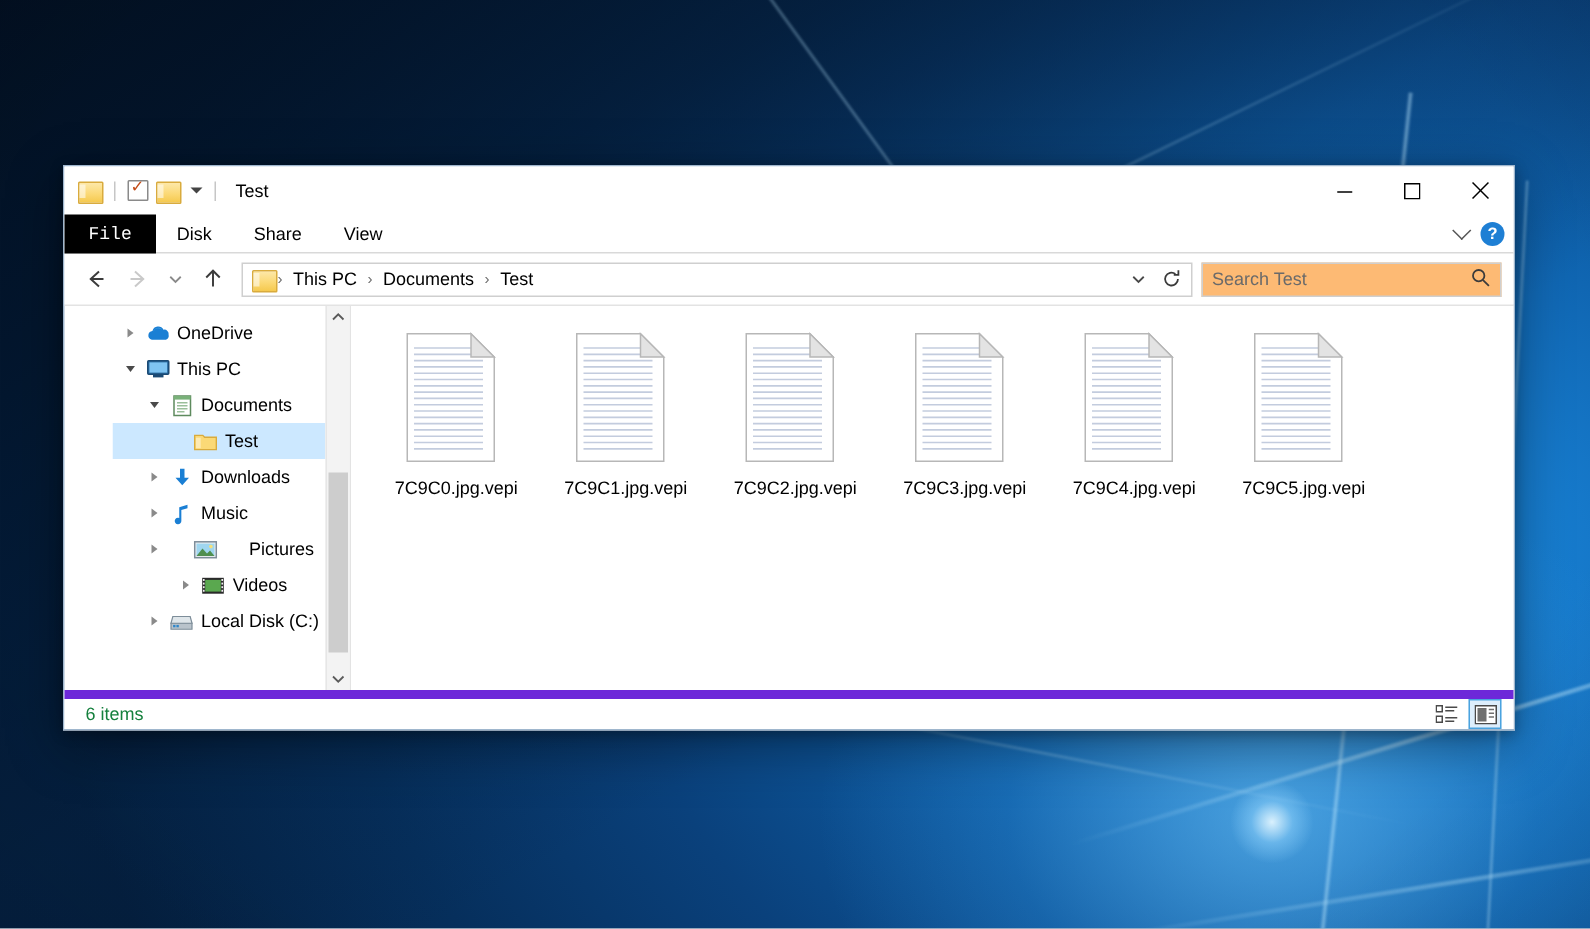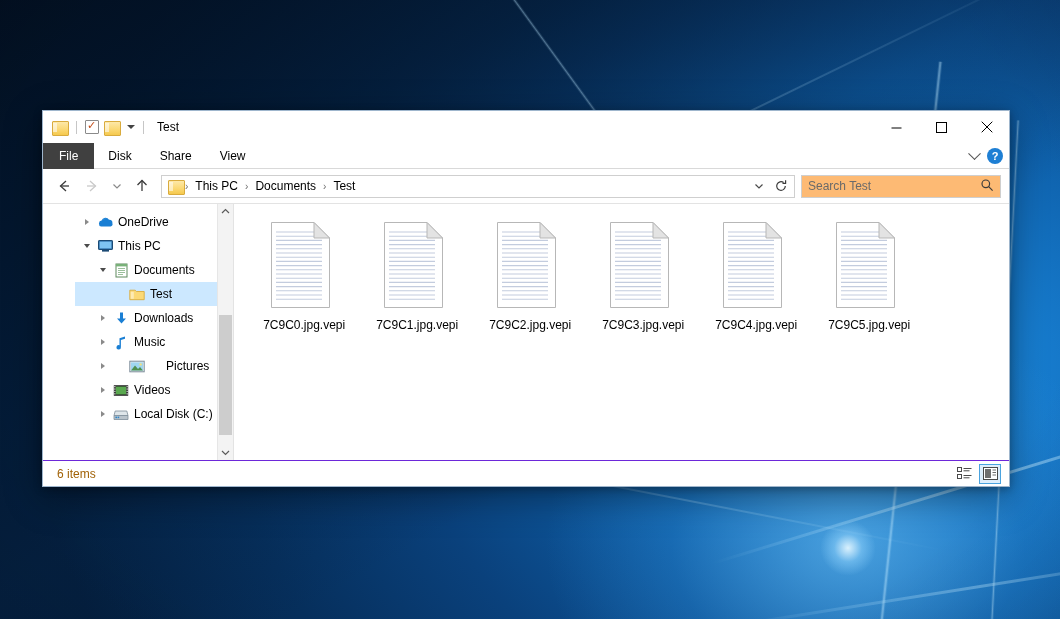--- a/index.html
+++ b/index.html
@@ -108,21 +108,21 @@
 
   
   .ribbon {
     height: 26px; flex: 0 0 26px; display: flex; align-items: stretch;
     border-bottom: 1px solid #d9d9d9; background: #fff; position: relative;
   }
   .tab {
     display: flex; align-items: center; padding: 0 14px; font-size: 12px; color: #000;
     height: 26px;
   }
-  .tab.file { background: #404040; color: #fff; padding: 12px 16px; }
+  .tab.file { background: #000000; color: #fff; padding: 12px 16px; font-family: Liberation Mono, monospace; }
   .ribbon-right { position: absolute; right: 6px; top: 0; height: 26px; display: flex; align-items: center; gap: 8px; }
   .chev-down { width: 9px; height: 9px; border-right: 1.4px solid #555; border-bottom: 1.4px solid #555; transform: rotate(45deg) translate(-2px,-2px); }
   .help-btn {
     width: 16px; height: 16px; border-radius: 50%; background: #1e7fd4;
     color: #fff; font-size: 11px; line-height: 16px; text-align: center; font-weight: bold;
   }
 
   
   .addrbar {
     flex: 0 0 34px; height: 34px; display: flex; align-items: center;
@@ -185,22 +185,22 @@
   .grid { display: flex; flex-wrap: wrap; gap: 0; }
   .file-item {
     width: 113px; padding-top: 4px;
     display: flex; flex-direction: column; align-items: center;
   }
   .file-icon { width: 74px; height: 90px; position: relative; }
   .file-name { margin-top: 8px; font-size: 12px; color: #000; text-align: center; white-space: nowrap; }
 
   
   .statusbar {
-    flex: 0 0 26px; height: 26px; border-top: 1px solid #6d28d9; background: #fff;
-    display: flex; align-items: center; padding: 0 8px; font-size: 12px; color: #a16207;
+    flex: 0 0 26px; height: 26px; border-top: 6px solid #6d28d9; background: #fff;
+    display: flex; align-items: center; padding: 0 8px; font-size: 12px; color: #15803d;
   }
   .status-left { flex: 1 1 auto; padding-left: 6px; }
   .view-btns { display: flex; align-items: center; gap: 4px; }
   .view-btn { width: 22px; height: 20px; display: flex; align-items: center; justify-content: center; }
   .view-btn.active { border: 1px solid #4aa3df; background: #ddeefc; }
 </style>
 </head>
 <body>
 
 <div id="desktop">
@@ -406,21 +406,21 @@
               <span class="t-icon">
                 <svg width="16" height="13" viewBox="0 0 16 13">
                   <rect x="0.8" y="1.2" width="14.4" height="10.6" fill="#e9eef2" stroke="#7d8d99"></rect>
                   <rect x="2" y="2.4" width="12" height="8.2" fill="#9fd6f0"></rect>
                   <path d="M2 10.6 L6 5.6 L9 9 L11 7 L14 10.6 z" fill="#4f8f4f"></path>
                   <circle cx="11.6" cy="4.4" r="1.2" fill="#f5e07a"></circle>
                 </svg>
               </span>
               <span class="t-label">Pictures</span>
             </div>
-            <div class="tree-row" style="padding-left: 20px;">
+            <div class="tree-row" style="padding-left: 20px; justify-content: center;">
               <span class="twisty">
                 <span class="tw-right"></span>
               </span>
               <span class="t-icon">
                 <svg width="16" height="13" viewBox="0 0 16 13">
                   <rect x="0.8" y="1.2" width="14.4" height="10.6" fill="#2a2a2a"></rect>
                   <rect x="2.8" y="2.6" width="10.4" height="7.8" fill="#5aa84f"></rect>
                   <g fill="#f0f0f0">
                     <rect x="1.3" y="2" width="1.1" height="1.3"></rect>
                     <rect x="1.3" y="4.4" width="1.1" height="1.3"></rect>

